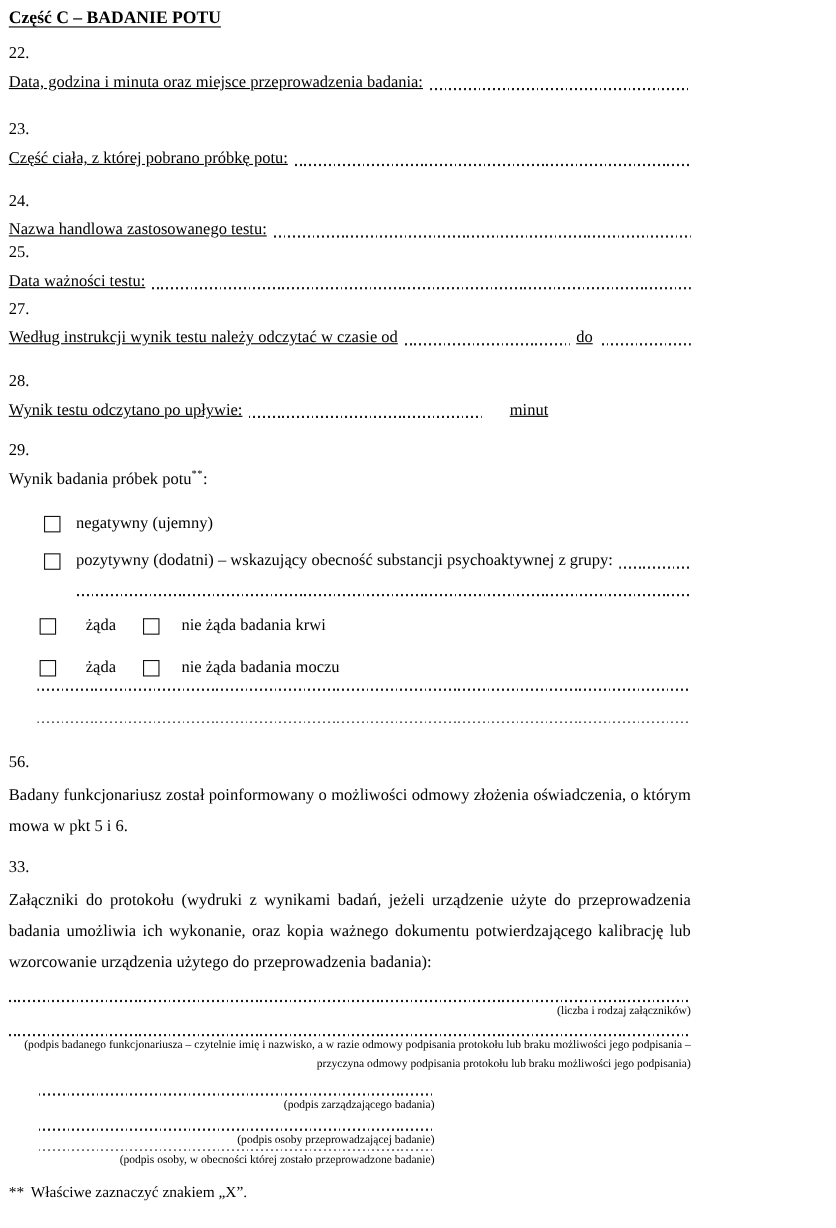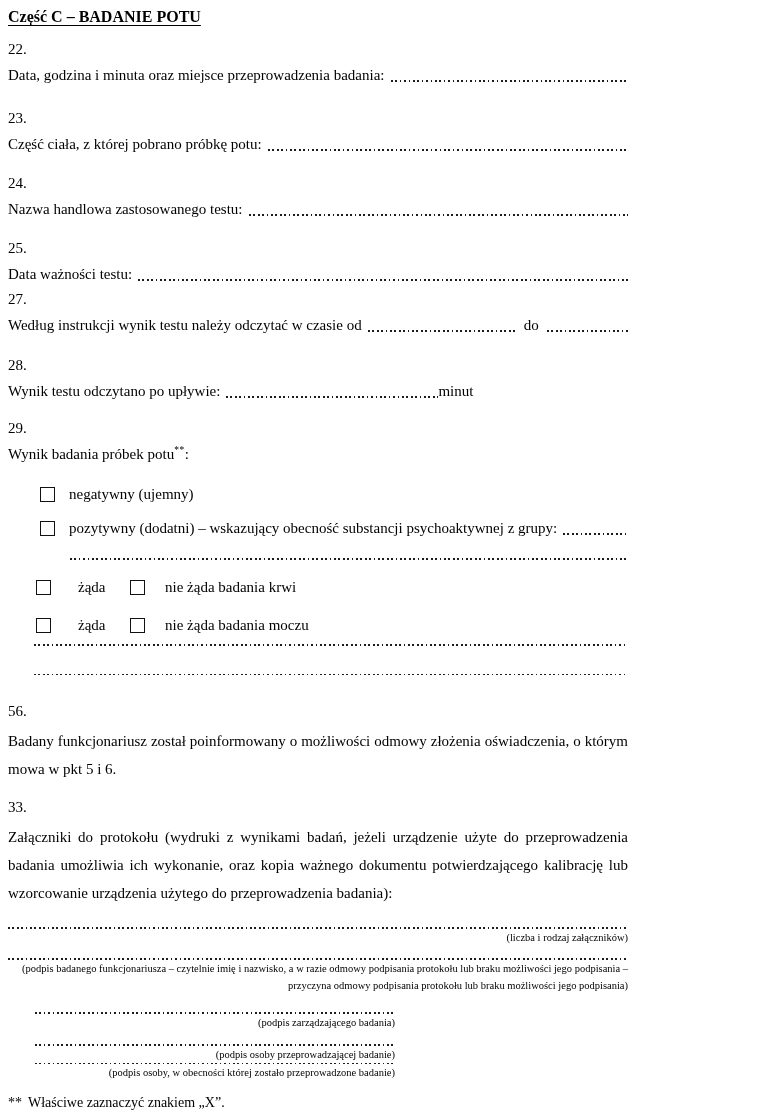--- a/index.html
+++ b/index.html
@@ -3,57 +3,57 @@
 <meta charset="utf-8">
 <style>
   * { margin:0; padding:0; box-sizing:border-box; }
   html,body { background:#fff; }
   body { width:760px; font-family:"Liberation Serif","DejaVu Serif",serif; color:#000; }
   .page { width:636px; height:1116px; padding:6px 8px 0 8px; overflow:hidden; font-size:15px; line-height:21px; background:#fff; }
   .title { font-weight:bold; font-size:16px; line-height:21px; text-decoration:underline; text-underline-offset:3px; }
   .item { display:flex;flex-direction:column; }
   .inum { flex:0 0 26px; }
   .ibody { flex:1 1 auto; min-width:0; }
-  .dotline { display:flex; align-items:flex-start; }
+  .dotline { display:flex; align-items:flex-start;text-decoration:underline; }
   .dots { flex:1 1 auto; height:1.8px; align-self:flex-end; margin:0 0 4px 6px;
           background-image:repeating-linear-gradient(90deg,#1c1c1c 0 1.7px,transparent 1.7px 4.4px); }
   .dots-solo { height:1.8px;
           background-image:repeating-linear-gradient(90deg,#1c1c1c 0 1.7px,transparent 1.7px 4.4px); }
   .cb { width:15px; height:15px; border:1.6px solid #111; background:#fff; flex:0 0 15px; align-self:center; }
   .chkrow { display:flex; align-items:center; }
   .just-line { text-align:justify; text-align-last:justify; }
   .para { text-align:justify; line-height:28px; }
   sup.stars { font-size:9.5px; letter-spacing:0.5px; vertical-align:super; line-height:0; }
   .caption { font-size:10.5px; line-height:17px; text-align:right; }
   .sigshort { width:360px; margin-left:27px; }
   .footnote { display:flex; font-size:14px; }
 
   
-  #i22{margin-top:12px} #i23{margin-top:22px} #i24{margin-top:18px} #i25{margin-top:18px}
+  #i22{margin-top:12px} #i23{margin-top:22px} #i24{margin-top:18px} #i25{}
   #i26{margin-top:16px} #i26 .ibody{line-height:28px}
   #i27{margin-top:4px}  #i28{margin-top:19px} #i29{margin-top:16px}
   #opt-neg{margin:19px 0 0 32px} #opt-poz{margin:13px 0 0 32px}
   #poz-cont{margin:19px 0 0 62px}
   #i30{margin-top:18px}
   #row-blood{margin:17px 0 0 28px} #row-urine{margin:17px 0 0 28px}
   #i31{margin-top:23px} #i31 .ibody{line-height:30px}
   #f31a{margin:8px 0 0 26px} #f31b{margin:28px 0 0 26px}
   #i32{margin-top:26px} #i33{margin-top:14px}
   #attach-line{margin-top:20px}
   #sig-officer{margin-top:12px}
   #sig-manager{margin-top:18px} #sig-examiner{margin-top:13px} #sig-witness{}
   #footnote{margin-top:11px}
   .lbl-yes{margin-left:27px; width:52px;}
   .lbl-no{margin-left:20px;}
   .opt-label{margin-left:14px;}
   .do-word{margin:0 2px 0 6px;}
   .dots-min{flex:0 0 212px;}
   .dots-od{flex:1.85 1 0;}
   .dots-do{flex:1 1 0;}
-  .minut{margin-left:0;}
+  .minut{margin-left:25px;}
 </style>
 </head>
 <body>
 
 <div class="page">
 
   <div class="title">Część C – BADANIE POTU</div>
 
   <div class="item" id="i22">
     <span class="inum">22.</span>

